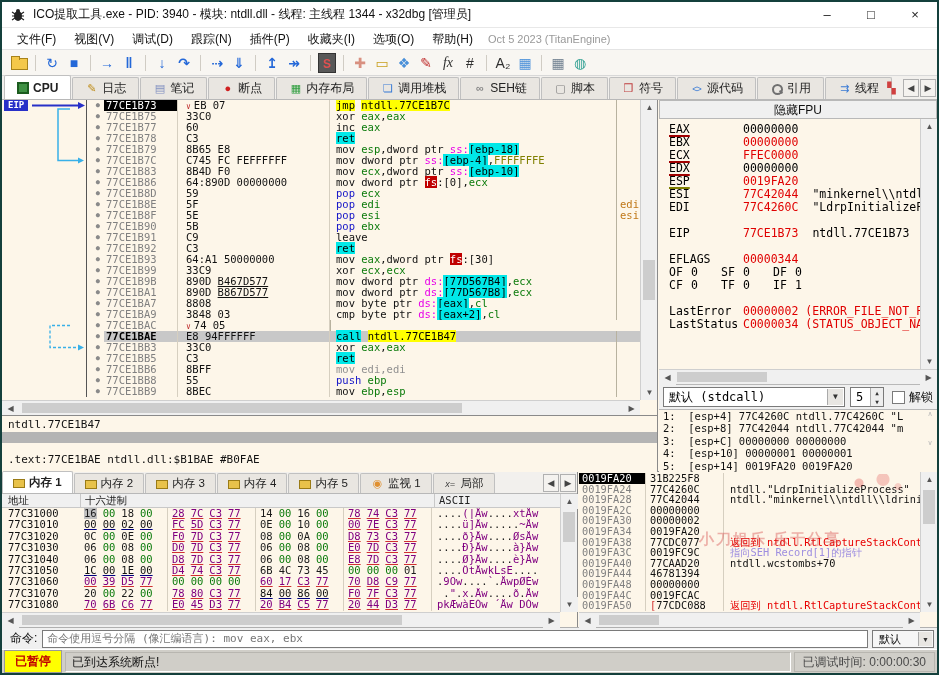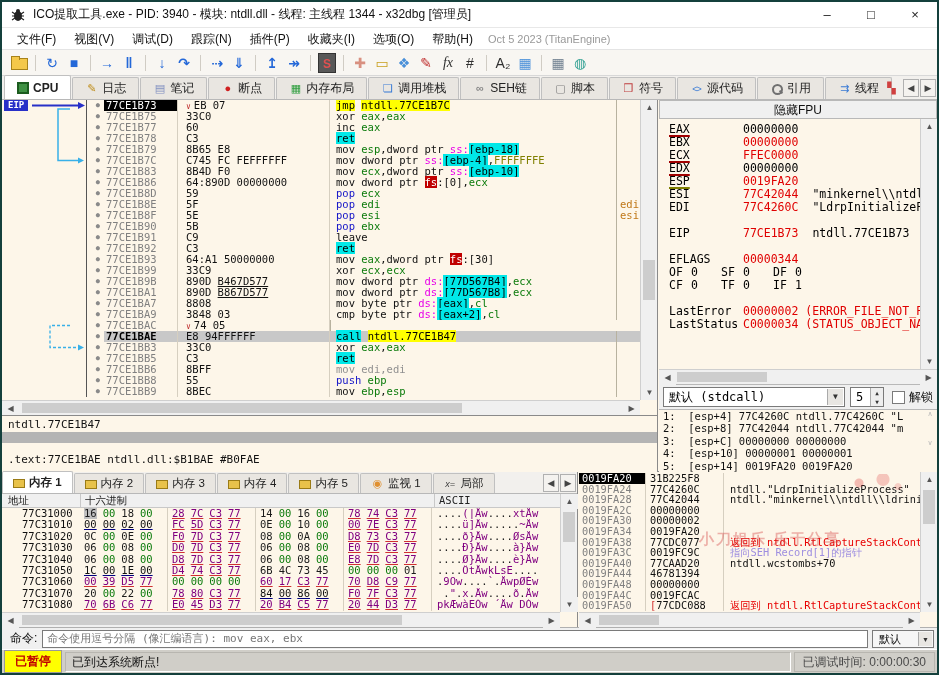--- a/index.html
+++ b/index.html
@@ -121,21 +121,21 @@
   .dumpside{position:absolute;left:0;top:0;width:576px;height:100%;border-right:1px solid #8a8a8a;}
   .dumptabs{height:22px;background:#f2f0ed;border-bottom:1px solid #b8b8b8;display:flex;align-items:flex-end;position:relative;}
   .dtab{display:flex;align-items:center;height:20px;padding:0 10px;font-size:11.5px;color:#222;border:1px solid #c0c0c0;border-bottom:none;background:#e9e6e1;margin-right:1px;border-radius:2px 2px 0 0;white-space:nowrap;}
   .dtab.active{background:#fff;height:22px;font-weight:bold;}
   .dump-hdr{height:14px;background:#f0f0f0;border-bottom:1px solid #c8c8c8;display:flex;font-size:10.5px;font-family:"DejaVu Sans Mono",monospace;color:#222;}
   .dh-addr{flex:0 0 78px;padding-left:6px;}
   .dh-hex{flex:0 0 354px;border-left:1px solid #c8c8c8;padding-left:4px;}
   .dh-asc{flex:1;border-left:1px solid #c8c8c8;padding-left:4px;}
   .dumprows{position:relative;height:103px;overflow:hidden;}
   .hrow{display:flex;height:11.4px;line-height:11.4px;font-family:"DejaVu Sans Mono",monospace;font-size:10.5px;white-space:pre;}
-  .haddr{flex:0 0 78px;padding-left:20px;color:#101010;}
+  .haddr{flex:0 0 78px;padding-left:6px;color:#101010;}
   .hgrp{flex:0 0 88px;border-right:1px solid #d6cfc0;padding-left:4px;text-underline-offset:1px;}
   .hgrp.ptr{color:#800080;text-decoration:underline;text-decoration-color:#d03030;}
   .hgrp.navy{color:#101010;text-decoration:underline;text-decoration-color:#000080;}
   .hb{margin-right:6px;}
   .hb.cur{background:#c0c0c0;}
   .hasc{flex:1;padding-left:5px;overflow:hidden;}
   .stackside{position:absolute;left:577px;top:0;right:0;height:100%;}
   .stackrows{position:absolute;left:0;top:1px;right:17px;bottom:15px;overflow:hidden;}
   .srow{display:flex;height:10.6px;line-height:10.6px;font-family:"DejaVu Sans Mono",monospace;font-size:10.3px;white-space:pre;}
   .saddr{flex:0 0 66px;color:#808080;padding-left:3px;}

